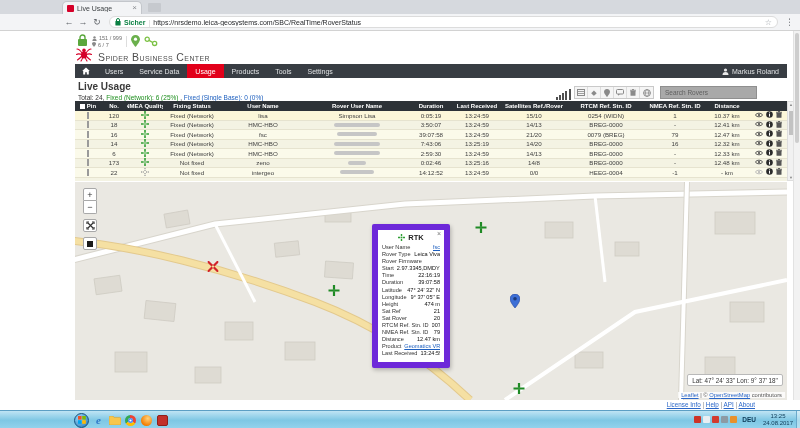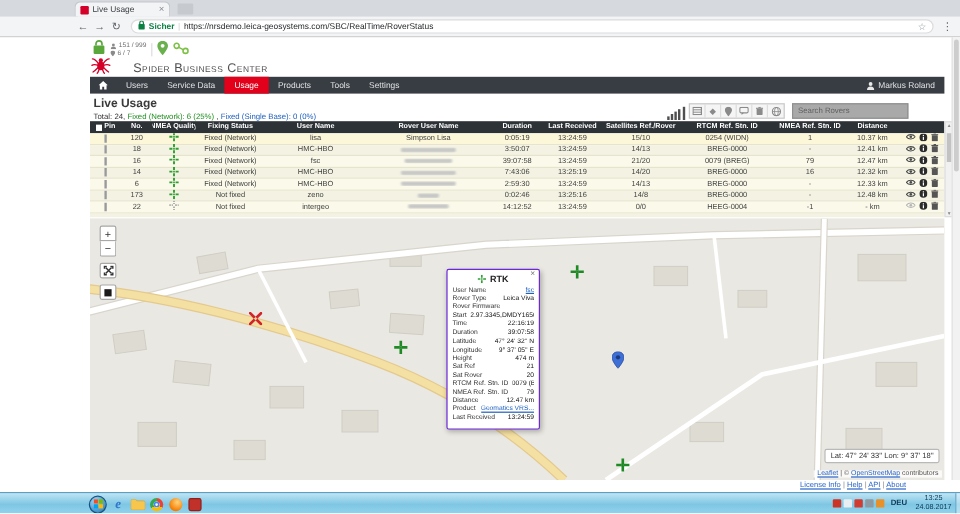--- a/index.html
+++ b/index.html
@@ -19,21 +19,21 @@
   .url-sep{color:#d0d0d0;flex:none}
   .url{color:#26282b;white-space:nowrap;overflow:hidden;flex:1}
   .star{color:#9aa0a6;font-size:8px;flex:none}
   .menu-dots{color:#5f6368;font-size:9px;margin:0 6px 0 2px}
   
   .appstatus{position:absolute;top:35px;left:77px;height:13px;display:flex;align-items:center;gap:4px}
   .counts{font-size:5.5px;color:#6d6d6d;line-height:6.5px;display:flex;flex-direction:column}
   .cline{display:flex;align-items:center;gap:2px}
   .vdiv{width:1px;height:11px;background:#ddd}
   
-  .brand{position:absolute;top:47px;left:76px;display:flex;align-items:center;gap:18px}
+  .brand{position:absolute;top:47px;left:76px;display:flex;align-items:center;gap:5px}
   .brand-text{font-variant:small-caps;font-size:10.5px;letter-spacing:.4px;color:#4e4e4e}
   .navbar{position:absolute;top:64px;left:75px;width:712px;height:14px;background:#383d43;display:flex;align-items:stretch;color:#dfe1e3;font-size:7px}
   .nav-home{display:flex;align-items:center;padding:0 7px;cursor:pointer}
   .nav-item{display:flex;align-items:center;padding:0 8px;cursor:pointer;white-space:nowrap}
   .nav-item.active{background:#e2001a;color:#fff}
   .nav-user{margin-left:auto;display:flex;align-items:center;gap:3px;padding:0 8px}
   
   .page-title{position:absolute;top:81px;left:78px;font-size:10px;font-weight:bold;color:#3a3a3a}
   .summary{position:absolute;top:94px;left:78px;font-size:6.5px;color:#333;white-space:pre}
   .sum-net{color:#1e8f1e}
@@ -67,21 +67,21 @@
   .ctlbtn{width:14px;height:13px;background:#fff;border:1px solid #a8a8a8;display:flex;align-items:center;justify-content:center;font-size:9px;color:#333;cursor:pointer}
   .ctlbtn.zin{border-radius:2px 2px 0 0}.ctlbtn.zout{border-top:none;border-radius:0 0 2px 2px}
   .ctlbtn.gap{margin-top:5px;border-radius:2px}
   .extsq{width:6px;height:6px;background:#1a1a1a}
   .marker{position:absolute;transform:translate(-50%,-50%)}
   .marker.pin{transform:translate(-50%,-100%)}
   .coordbox{position:absolute;right:4px;bottom:14px;background:#fff;border:1px solid #b9b9b9;border-radius:2px;font-size:6.3px;color:#333;padding:1.5px 4px}
   .attrib{position:absolute;right:2px;bottom:2px;background:rgba(255,255,255,.78);font-size:5.8px;color:#555;padding:0 3px;white-space:pre}
   .attrib .alink{color:#2a66c8;text-decoration:underline;cursor:pointer}
   
-  .popup{position:absolute;left:297px;top:42px;width:78px;background:#fff;border:1px solid #6d28d9;border-radius:2px;box-shadow:1px 2px 4px rgba(0,0,0,.25);padding:3px 4px 4px}
+  .popup{position:absolute;left:297px;top:42px;width:78px;background:#fff;border:6px solid #6d28d9;border-radius:2px;box-shadow:1px 2px 4px rgba(0,0,0,.25);padding:3px 4px 4px}
   .popup-title{display:flex;align-items:center;justify-content:center;gap:3px;font-size:7.5px;font-weight:bold;color:#222;margin-bottom:2px}
   .popup-close{position:absolute;top:0;right:3px;font-size:7px;color:#777;cursor:pointer}
   .prow{display:flex;justify-content:space-between;gap:3px;font-size:5.6px;line-height:7.1px;color:#333}
   .prow .pl{flex:none}
   .prow .pv{color:#111;text-align:right;white-space:nowrap;overflow:hidden}
   .pv.link{color:#1d5fbf;text-decoration:underline;cursor:pointer}
   
   .footer{position:absolute;top:400px;left:0;right:0;height:10px;background:#fff}
   .flinks{position:absolute;right:45px;top:1px;font-size:6.3px}
   .flink{color:#2a66c8;text-decoration:underline;cursor:pointer}

